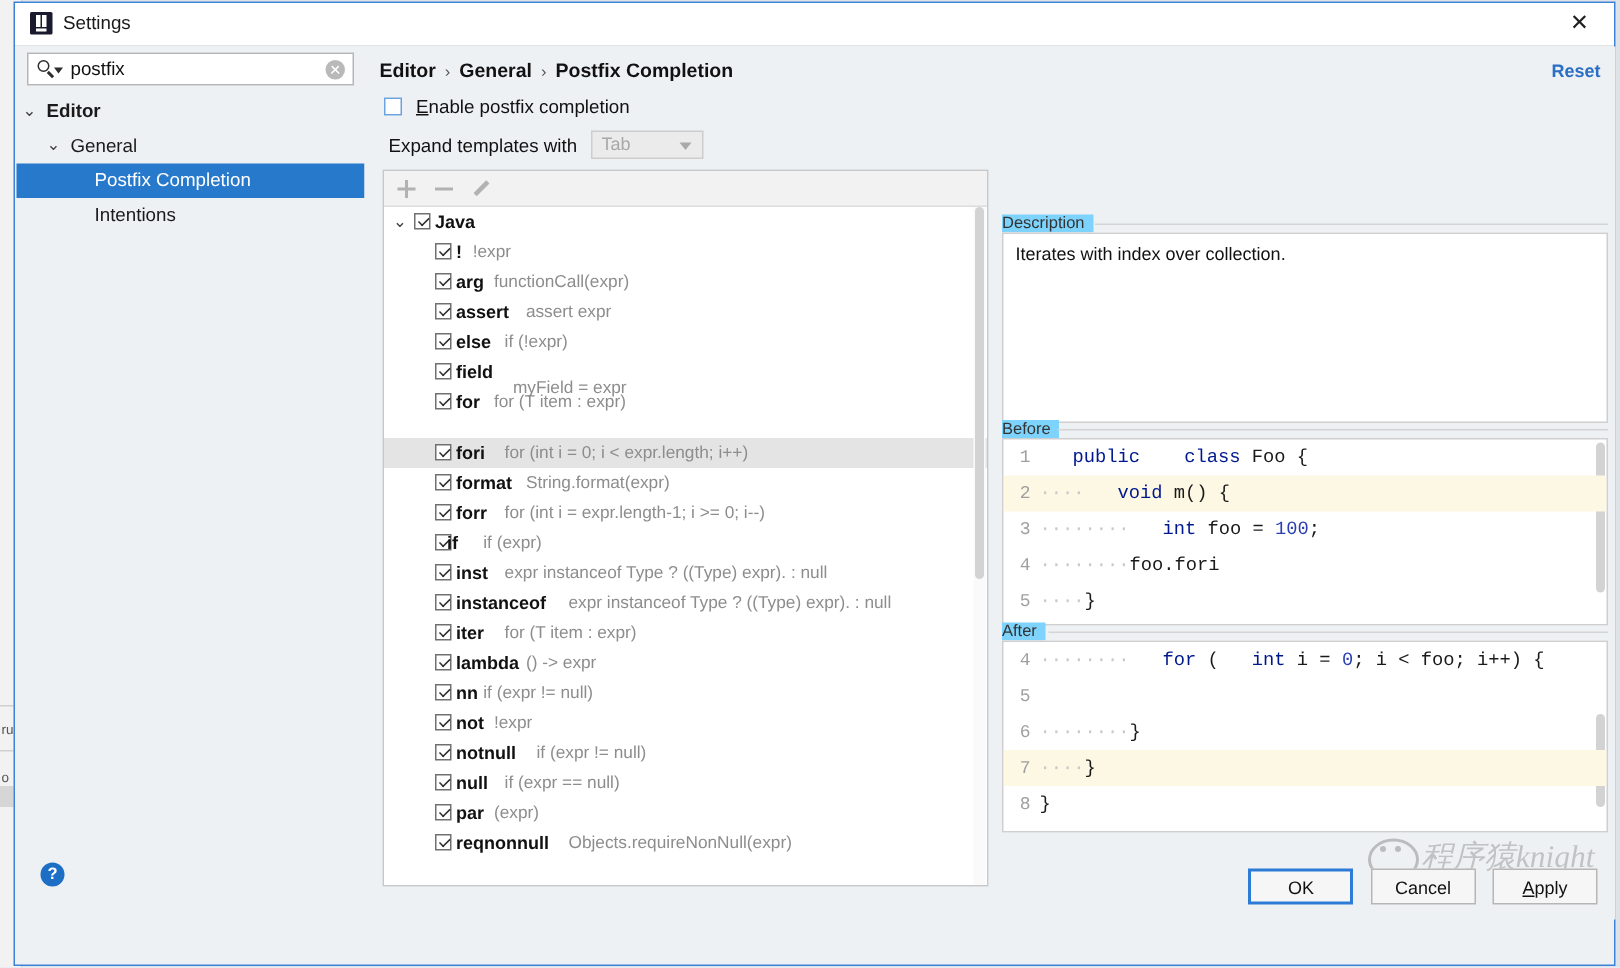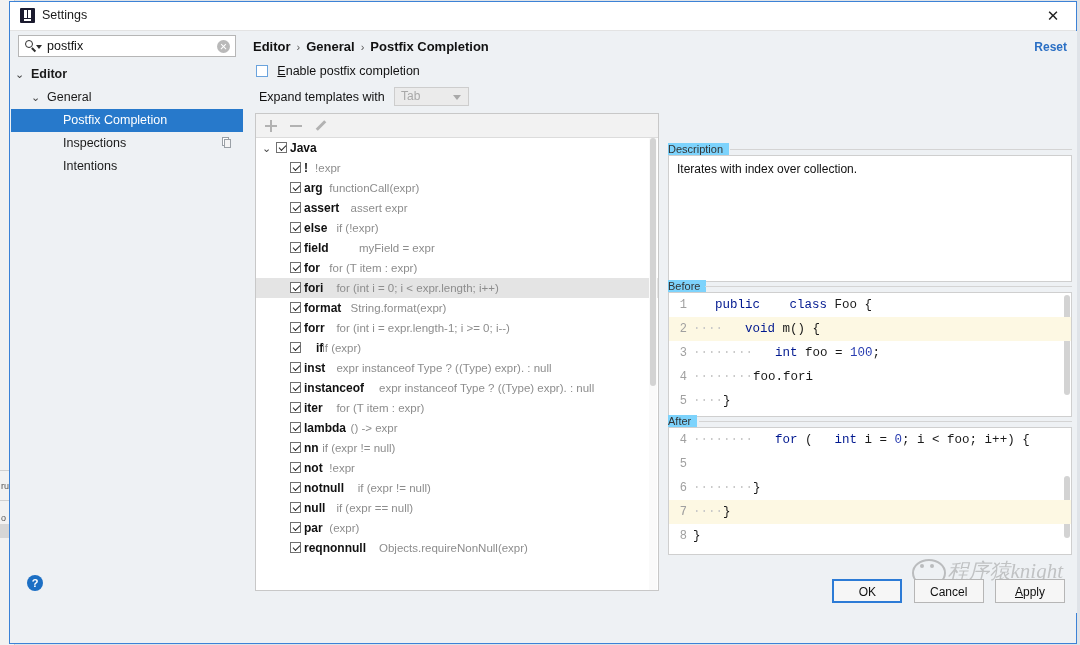--- a/index.html
+++ b/index.html
@@ -75,21 +75,21 @@
   .tpl-panel{position:absolute;left:12px;top:82px;width:404px;height:478px;background:#fff;border:1px solid #c8c8c8;box-sizing:border-box;}
   .tpl-toolbar{position:relative;height:23px;background:#f2f2f2;border-bottom:1px solid #dcdcdc;}
   .tb-ico{position:absolute;top:5px;width:14px;height:14px;}
   .ico-plus:before{content:"";position:absolute;left:6px;top:1px;width:1.6px;height:12px;background:#b2b2b2;}
   .ico-plus:after{content:"";position:absolute;left:1px;top:6px;width:12px;height:1.6px;background:#b2b2b2;}
   .ico-minus:after{content:"";position:absolute;left:1px;top:6px;width:12px;height:1.6px;background:#b2b2b2;}
   .ico-pencil .pb{position:absolute;left:1px;top:1px;width:12px;height:3px;background:#b2b2b2;transform:rotate(-45deg);transform-origin:center;margin-top:4px;}
 
   .tpl-list{position:absolute;left:0;top:24px;width:402px;height:452px;overflow:hidden;}
   .row{position:relative;height:20px;line-height:20px;white-space:nowrap;}
-  .row.hl{background:#e4e4e4;}
+  .row.hl{background:#e4e4e4;margin-top:14px;}
   .row .chev2{position:absolute;left:6px;top:0;font-size:11px;color:#444;}
   .cb{position:absolute;width:11px;height:11px;top:4px;border:1px solid #707070;background:#fff;box-sizing:border-box;}
   .cb:after{content:"";position:absolute;left:2px;top:2px;width:6px;height:3px;border-left:1.5px solid #2b2b2b;border-bottom:1.5px solid #2b2b2b;transform:rotate(-45deg);}
   .row .key{position:absolute;font-weight:bold;font-size:12px;color:#111;}
   .row .desc{position:absolute;font-size:11.5px;color:#8d8d8d;}
   .grp .key{font-weight:bold;}
 
   .lscroll{position:absolute;right:1px;top:24px;width:8px;height:452px;background:#fafafa;}
   .lscroll .thumb{position:absolute;left:1px;top:0;width:6px;height:248px;background:#d3d3d3;border-radius:3px;}
 
@@ -167,27 +167,20 @@
             <span class="lbl" style="left: 20px; font-weight: bold;">Editor</span>
           </div>
           <div class="tnode">
             <span class="chev" style="left: 20px;">⌄</span>
             <span class="lbl" style="left: 36px;">General</span>
           </div>
           <div class="tnode sel">
             <span class="lbl" style="left: 52px;">Postfix Completion</span>
           </div>
           <div class="tnode">
-            <span class="lbl" style="left: 52px;">Inspections</span>
-            <span class="trail">
-              <span class="p1"></span>
-              <span class="p2"></span>
-            </span>
-          </div>
-          <div class="tnode">
             <span class="lbl" style="left: 52px;">Intentions</span>
           </div>
         </div>
       <div class="help-btn">?</div>
     </div>
 
     <div class="main">
       <div class="crumb" id="crumb"><span>Editor</span><span class="sep">›</span><span>General</span><span class="sep">›</span><span>Postfix Completion</span></div>
       <div class="reset">Reset</div>
 
@@ -234,21 +227,21 @@
               <span class="desc" style="left: 94.6px;">assert expr</span>
             </div>
             <div class="row">
               <span class="cb" style="left: 34px;"></span>
               <span class="key" style="left: 48px;">else</span>
               <span class="desc" style="left: 80.4px;">if (!expr)</span>
             </div>
             <div class="row">
               <span class="cb" style="left: 34px;"></span>
               <span class="key" style="left: 48px;">field</span>
-              <span class="desc" style="left: 103px;">myField = expr</span>
+              <span class="desc" style="left: 86px; margin-top: 11px;">myField = expr</span>
             </div>
             <div class="row">
               <span class="cb" style="left: 34px;"></span>
               <span class="key" style="left: 48px;">for</span>
               <span class="desc" style="left: 73.3px;">for (T item : expr)</span>
             </div>
             <div class="row hl">
               <span class="cb" style="left: 34px;"></span>
               <span class="key" style="left: 48px;">fori</span>
               <span class="desc" style="left: 80.4px;">for (int i = 0; i &lt; expr.length; i++)</span>
@@ -258,21 +251,21 @@
               <span class="key" style="left: 48px;">format</span>
               <span class="desc" style="left: 94.6px;">String.format(expr)</span>
             </div>
             <div class="row">
               <span class="cb" style="left: 34px;"></span>
               <span class="key" style="left: 48px;">forr</span>
               <span class="desc" style="left: 80.4px;">for (int i = expr.length-1; i &gt;= 0; i--)</span>
             </div>
             <div class="row">
               <span class="cb" style="left: 34px;"></span>
-              <span class="key" style="left: 60px;">if</span>
+              <span class="key" style="left: 42px;">if</span>
               <span class="desc" style="left: 66.2px;">if (expr)</span>
             </div>
             <div class="row">
               <span class="cb" style="left: 34px;"></span>
               <span class="key" style="left: 48px;">inst</span>
               <span class="desc" style="left: 80.4px;">expr instanceof Type ? ((Type) expr). : null</span>
             </div>
             <div class="row">
               <span class="cb" style="left: 34px;"></span>
               <span class="key" style="left: 48px;">instanceof</span>

